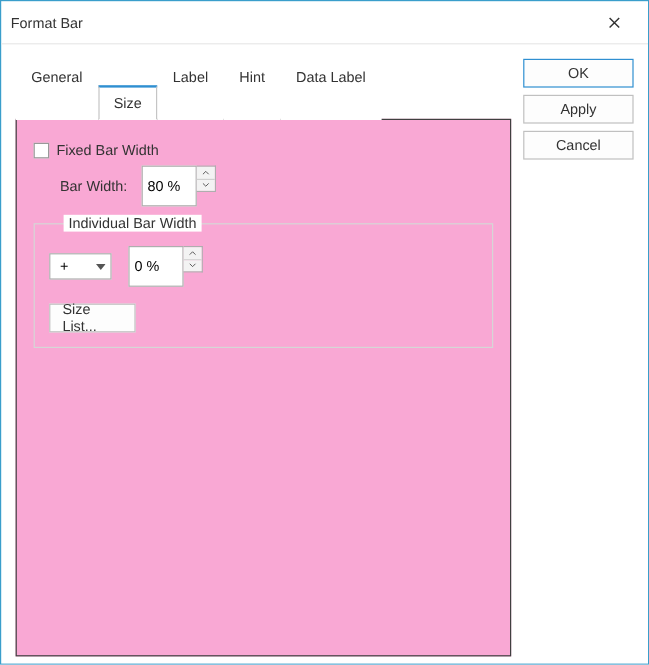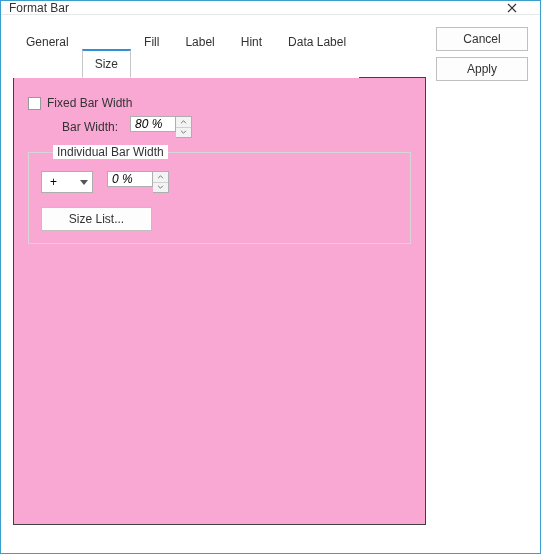--- a/index.html
+++ b/index.html
@@ -1,65 +1,64 @@
 <!DOCTYPE html>
 <html><head>
 <meta charset="utf-8">
 <style>
 * { box-sizing: border-box; margin: 0; padding: 0; font-family: 'Segoe UI', Tahoma, sans-serif; font-size: 12px; }
 body { background: #fff; }
 .window { width: 541px; height: 554px; border: 1px solid #3a9ecb; background: #fff; }
-.titlebar { height: 14px; display: flex; align-items: center; justify-content: space-between; padding: 0 8px 0 8px; border-bottom: 1px solid #e8e8e8; }
+.titlebar { height: 36px; display: flex; align-items: center; justify-content: space-between; padding: 0 8px 0 8px; border-bottom: 1px solid #e8e8e8; }
 .title { color: #333; }
 .close-btn { width: 40px; height: 28px; display: flex; align-items: center; justify-content: center; cursor: default; }
 .close-btn svg { width: 10px; height: 10px; }
 .body { display: flex; padding: 12px; height: calc(100% - 30px); }
 .left-col { flex: 1; display: flex; flex-direction: column; }
 .right-col { width: 92px; margin-left: 10px; display: flex; flex-direction: column; gap: 6px; }
 .tabs { display: flex; position: relative; }
 .tab { padding: 6px 12px; border: 1px solid transparent; border-bottom: none; color: #333; cursor: default; position: relative; top: 1px; background: #fff; }
 .tab.active { border: 1px solid #c5c5c5; border-bottom: 1px solid #fff; border-top: 2px solid #2f8fd1; z-index: 2; margin-top: 21px; }
 .tab-panel { border: 1px solid #404040; flex: 1; padding: 12px 14px; background: #f9a8d4; }
 .form-row { display: flex; align-items: center; margin: 6px 0; }
 .checkbox { width: 13px; height: 13px; border: 1px solid #999; margin-right: 6px; background: #fff; }
 .label { color: #333; }
-.field-label { min-width: 68px; margin-left: 34px; color: #333; }
+.field-label { min-width: 68px; margin-left: 22px; color: #333; }
 .spinner { display: flex; align-items: stretch; }
-.spinner input { width: 46px; height: 16px; border: 1px solid #aeaeae; padding: 0 4px; font-size: 12px; font-style: italic; }
+.spinner input { width: 46px; height: 34px; border: 1px solid #aeaeae; padding: 0 4px; font-size: 12px; }
 .spinner .spin-btns { display: flex; flex-direction: column; border: 1px solid #aeaeae; border-left: none; height: 22px; width: 16px; }
 .spinner .spin-btns .sp { flex: 1; display: flex; align-items: center; justify-content: center; background: #f3f3f3; cursor: default; }
 .spinner .spin-btns .sp:first-child { border-bottom: 1px solid #d0d0d0; }
 .spinner .spin-btns svg { width: 7px; height: 4px; display: block; }
 .fieldset { border: 1px solid #d6d6d6; margin-top: 14px; padding: 14px 12px 12px 12px; position: relative; }
 .fieldset .legend { position: absolute; top: -8px; left: 24px; background: #fff; padding: 0 4px; color: #333; }
 .dropdown { width: 52px; height: 22px; border: 1px solid #aeaeae; display: flex; align-items: center; justify-content: space-between; padding: 0 4px 0 8px; margin-right: 14px; background: #fff; cursor: default; }
 .dropdown svg { width: 8px; height: 5px; }
 .btn { height: 24px; border: 1px solid #c0c0c0; background: #fdfdfd; display: flex; align-items: center; justify-content: center; color: #333; cursor: default; padding: 0 10px; }
 .btn.primary { border: 1px solid #2f8fd1; }
 .btn.wide { min-width: 82px; }
-.size-list-btn { margin-top: 14px; width: 111px; }
+.size-list-btn { margin-top: 14px; width: 72px; }
 </style>
 </head>
 <body>
 
 <div class="window">
   <div class="titlebar">
     <span class="title">Format Bar</span>
     <div class="close-btn">
       <svg viewBox="0 0 10 10">
           <path d="M1 1 L9 9 M9 1 L1 9" stroke="#333" stroke-width="1.2" fill="none"></path>
         </svg>
     </div>
   </div>
   <div class="body">
     <div class="left-col">
       <div class="tabs">
         <div class="tab"><span>General</span></div>
         <div class="tab active"><span>Size</span></div>
-        <div class="tab"><span>Fill</span></div>
         <div class="tab"><span>Label</span></div>
         <div class="tab"><span>Hint</span></div>
         <div class="tab"><span>Data Label</span></div>
       </div>
       <div class="tab-panel">
         <div class="form-row">
           <div class="checkbox"></div>
           <span class="label">Fixed Bar Width</span>
         </div>
         <div class="form-row">
@@ -106,22 +105,25 @@
               </div>
             </div>
           </div>
           <div class="btn size-list-btn">
             <span>Size List...</span>
           </div>
         </div>
       </div>
     </div>
     <div class="right-col">
-      <div class="btn wide">
-          <span>Cancel</span>
+      <div class="btn primary wide">
+          <span>OK</span>
         </div>
       <div class="btn wide">
           <span>Apply</span>
+        </div>
+      <div class="btn wide">
+          <span>Cancel</span>
         </div>
       <div style="height:14px;"></div>
     </div>
   </div>
 </div>
 
 </body></html>

